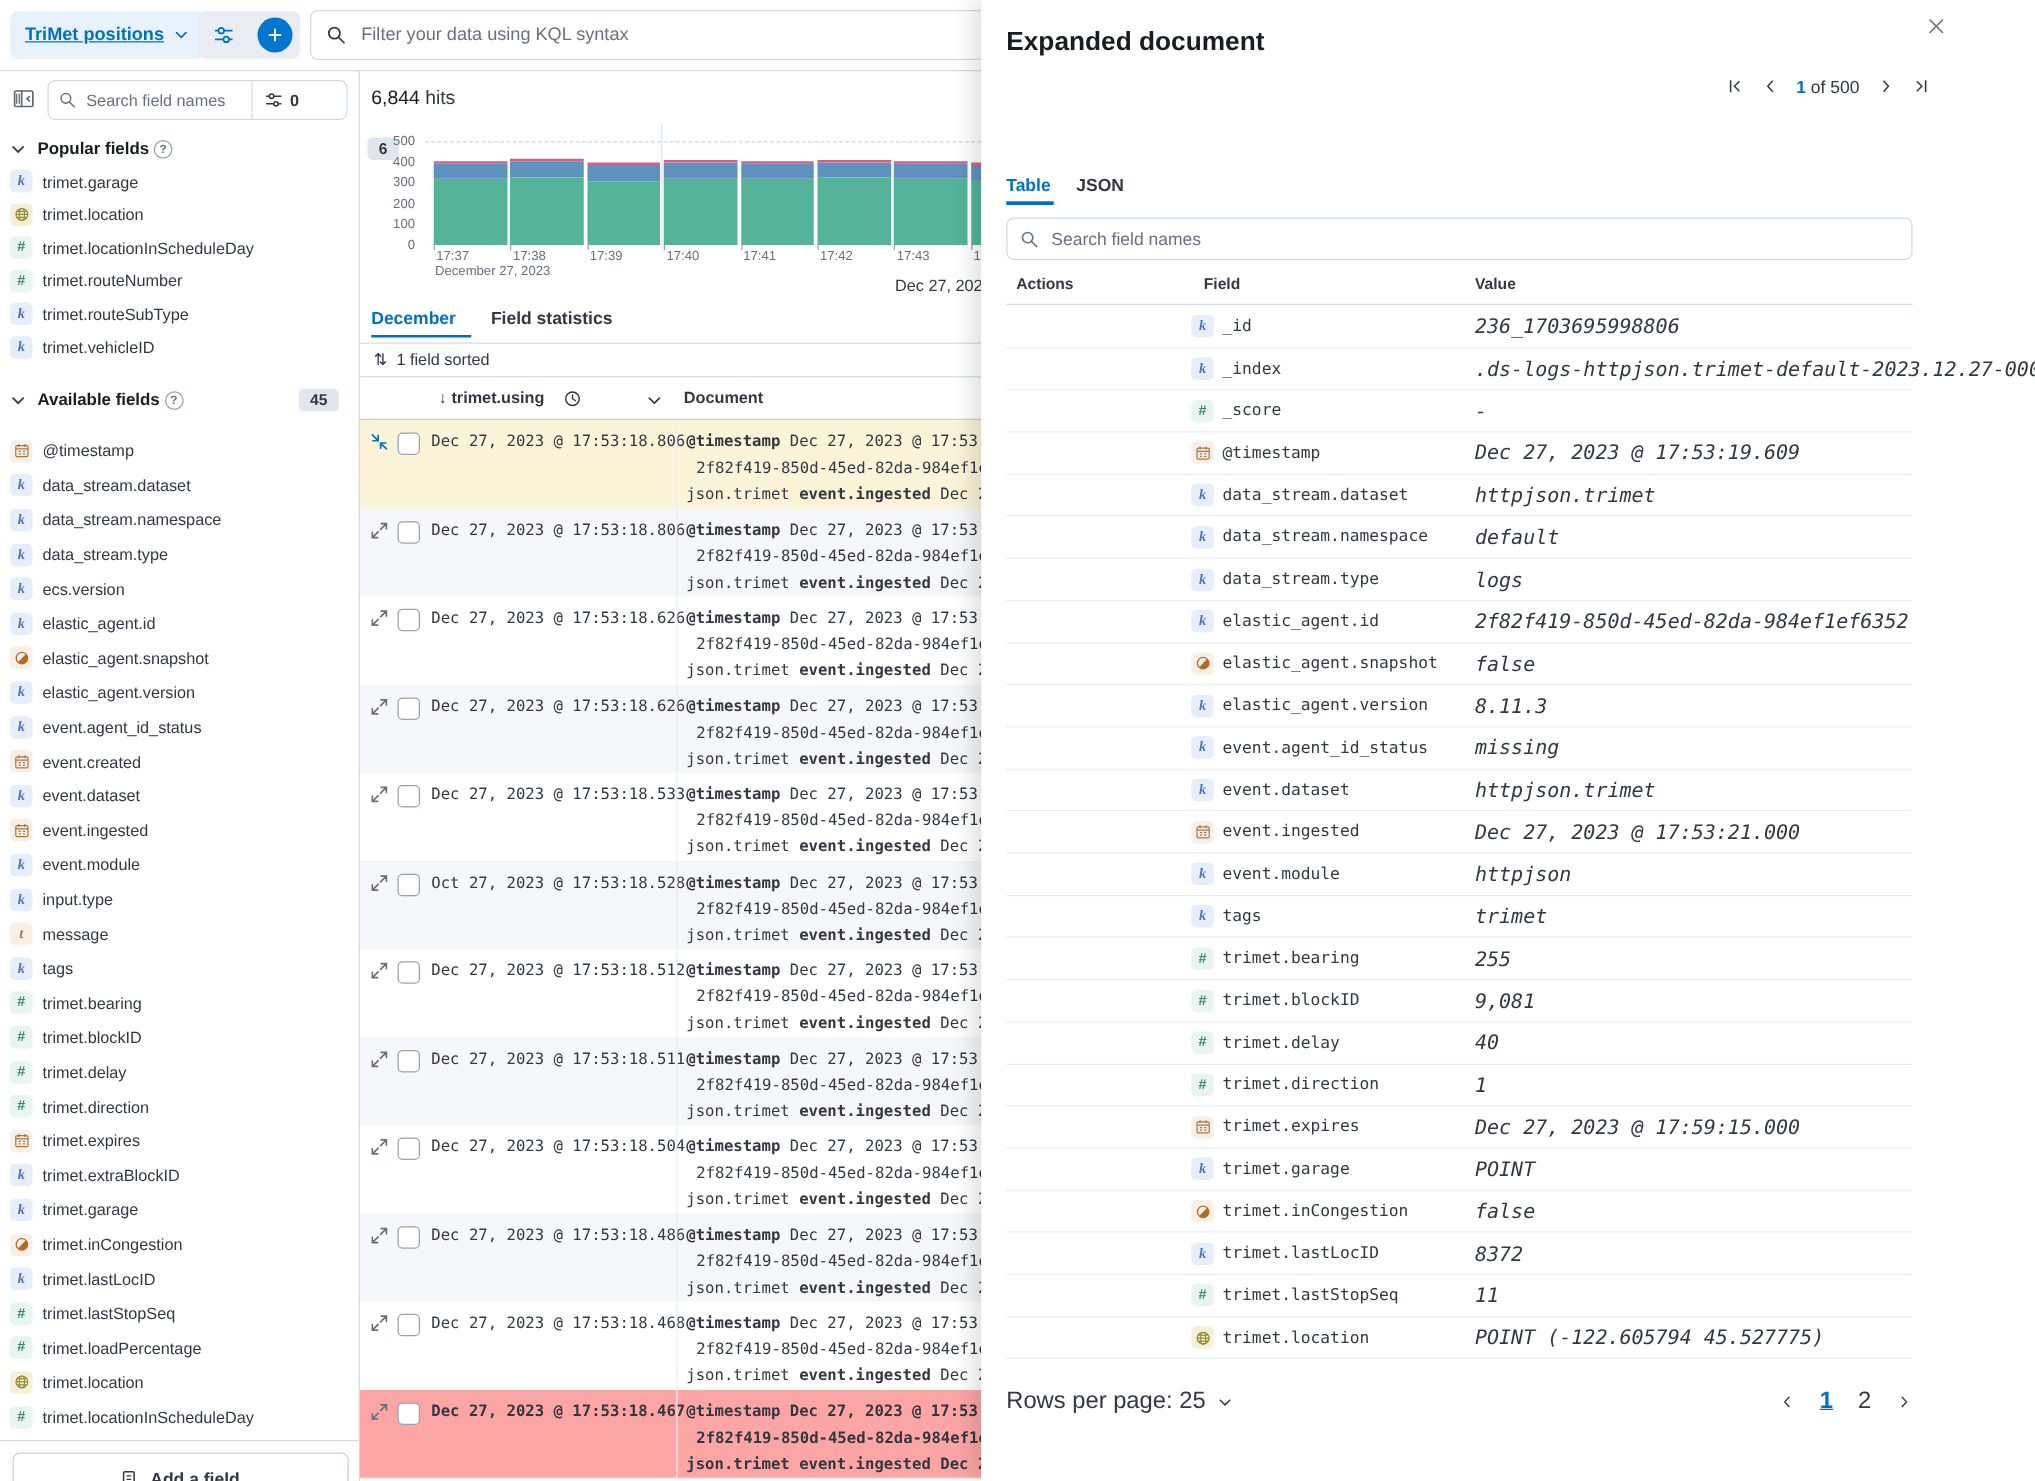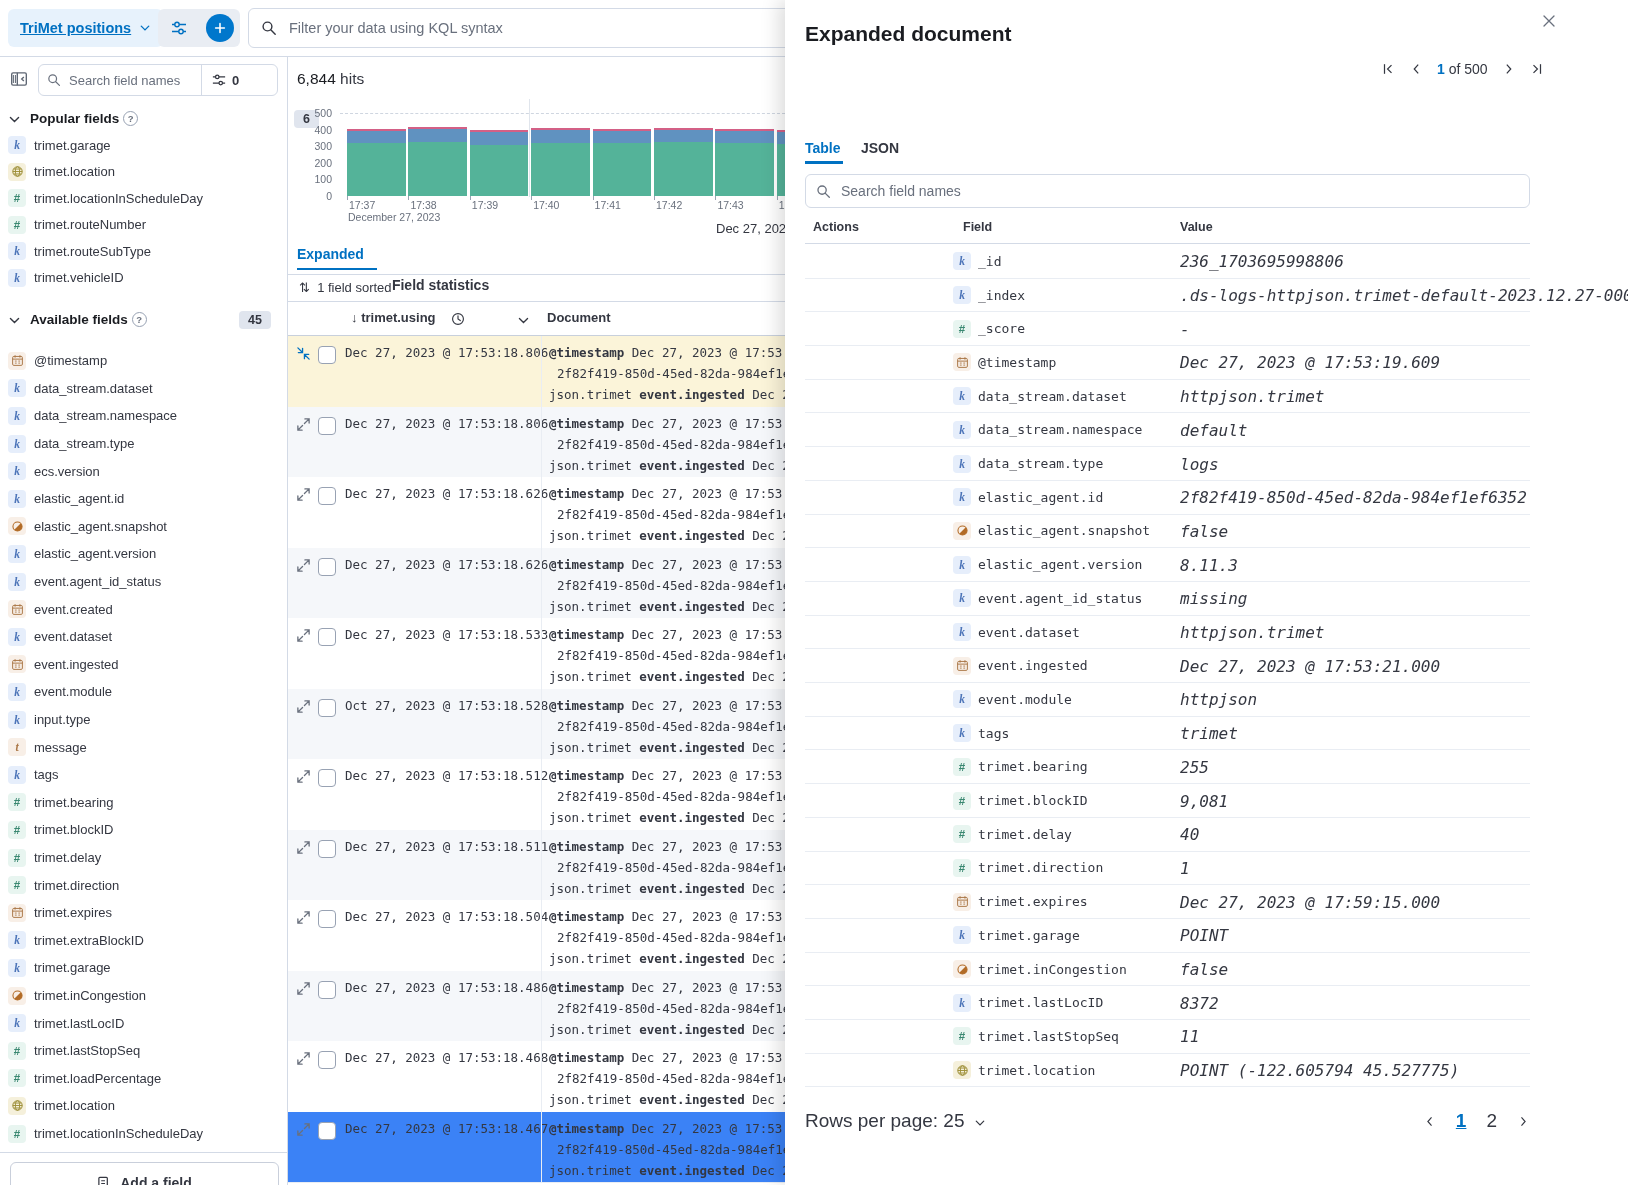--- a/index.html
+++ b/index.html
@@ -41,21 +41,21 @@
   .addfield-bar{position:absolute;left:0;top:1152px;width:287px;height:33px;border-top:1px solid #d3dae6;background:#fff;}
   .addfield-btn{position:absolute;left:10px;top:1162px;width:267px;height:40px;border:1px solid #c9cfdb;border-radius:6px;background:#fff;display:flex;align-items:center;justify-content:center;gap:8px;font-size:14px;font-weight:600;color:#343741;cursor:pointer;}
   
   .hits{position:absolute;left:297px;top:70px;font-size:15.5px;}
   .hits b{font-weight:400;color:#1a1c21;}
   .ylab{position:absolute;width:40px;text-align:right;font-size:10.5px;color:#69707d;}
   .xlab{position:absolute;font-size:10.5px;color:#69707d;}
   .bar-seg{position:absolute;}
   .tabs-main{position:absolute;top:246px;left:297px;display:flex;gap:28px;font-size:14px;font-weight:700;}
   .tab-active{color:#0071c2;cursor:pointer;}
-  .tab{color:#343741;cursor:pointer;margin-top:31px;}
+  .tab{color:#343741;cursor:pointer;}
   .tab-underline{position:absolute;height:2px;background:#0071c2;}
   .toolbar{position:absolute;left:288px;top:274px;width:497px;height:28px;border-top:1px solid #d3dae6;border-bottom:1px solid #d3dae6;box-sizing:border-box;}
   .gridhead{position:absolute;left:288px;top:302px;width:497px;height:34px;border-bottom:1px solid #c8d0dc;box-sizing:border-box;font-size:13px;font-weight:700;color:#343741;}
   .rowline{border-bottom:1px solid #e9edf3;}
   .expand-ic{position:absolute;left:8px;top:10px;width:16px;height:16px;color:#69707d;cursor:pointer;}
   .cbox{position:absolute;left:30px;top:10px;width:16px;height:16px;border:1px solid #98a2b3;border-radius:4px;background:#fff;cursor:pointer;}
   .doc-time{position:absolute;left:57px;top:9px;font-size:12.5px;color:#343741;white-space:nowrap;}
   .doc-cell{position:absolute;left:253px;top:0;width:540px;height:100%;border-left:1px solid #e9edf3;padding:6px 0 0 7px;box-sizing:border-box;}
   .doc-line{font-size:12.5px;line-height:21px;white-space:nowrap;color:#343741;}
   
@@ -406,21 +406,21 @@
         <div class="bar-seg" style="left: 776.8px; top: 143.71px; width: 58.5px; height: 52.29px; background: rgb(84, 179, 153);"></div>
         <div class="bar-seg" style="left: 776.8px; top: 131.758px; width: 58.5px; height: 11.952px; background: rgb(96, 146, 192);"></div>
         <div class="bar-seg" style="left: 776.8px; top: 130.43px; width: 58.5px; height: 1.328px; background: rgb(211, 96, 134);"></div>
         <div class="abs" style="left: 776.8px; top: 196px; width: 1px; height: 4px; background: rgb(152, 162, 179);"></div>
         <div class="xlab" style="left: 778.8px; top: 199px;">17:44</div>
       </div>
     <div class="abs" style="left:348px;top:211px;font-size:10.5px;color:#69707d;">December 27, 2023</div>
     <div class="abs" style="left:716px;top:221px;font-size:13px;color:#343741;white-space:nowrap;">Dec 27, 202</div>
 
     <div class="tabs-main">
-      <span class="tab-active">Expanded</span>
+      <span class="tab-active">December</span>
       <span class="tab">Field statistics</span>
     </div>
     <div class="tab-underline" style="left:297px;top:268px;width:80px;"></div>
 
     <div class="toolbar">
       <span style="position:absolute;left:11px;top:5px;font-size:13px;color:#343741;cursor:pointer;">
         <span>⇅</span>&nbsp; <span>1 field sorted</span>
       </span>
     </div>
 
@@ -586,21 +586,21 @@
             </svg>
           </div>
           <div class="cbox"></div>
           <div class="doc-time m">Dec 27, 2023 @ 17:53:18.468</div>
           <div class="doc-cell">
             <div class="doc-line m"><b>@timestamp</b><span> Dec 27, 2023 @ 17:53:19.609</span></div>
             <div class="doc-line m" style="padding-left: 8px;">2f82f419-850d-45ed-82da-984ef1ef6352</div>
             <div class="doc-line m"><span>json.trimet </span><b>event.ingested</b><span> Dec 27, 2023 @ 17:53:21.000</span></div>
           </div>
         </div>
-        <div class="rowline" style="position: absolute; left: 0px; top: 775.5px; width: 497px; height: 70.5px; background: #3b82f6;">
+        <div class="rowline" style="position: absolute; left: 0px; top: 775.5px; width: 497px; height: 70.5px; background: #fca5a5; font-weight: bold;">
           <div class="expand-ic">
             <svg viewBox="0 0 16 16" width="15" height="15">
               <path d="M9.5 2H14v4.5M14 2L9 7M6.5 14H2V9.5M2 14l5-5" fill="none" stroke="currentColor" stroke-width="1.4" stroke-linecap="round"></path>
             </svg>
           </div>
           <div class="cbox"></div>
           <div class="doc-time m">Dec 27, 2023 @ 17:53:18.467</div>
           <div class="doc-cell">
             <div class="doc-line m"><b>@timestamp</b><span> Dec 27, 2023 @ 17:53:19.609</span></div>
             <div class="doc-line m" style="padding-left: 8px;">2f82f419-850d-45ed-82da-984ef1ef6352</div>

